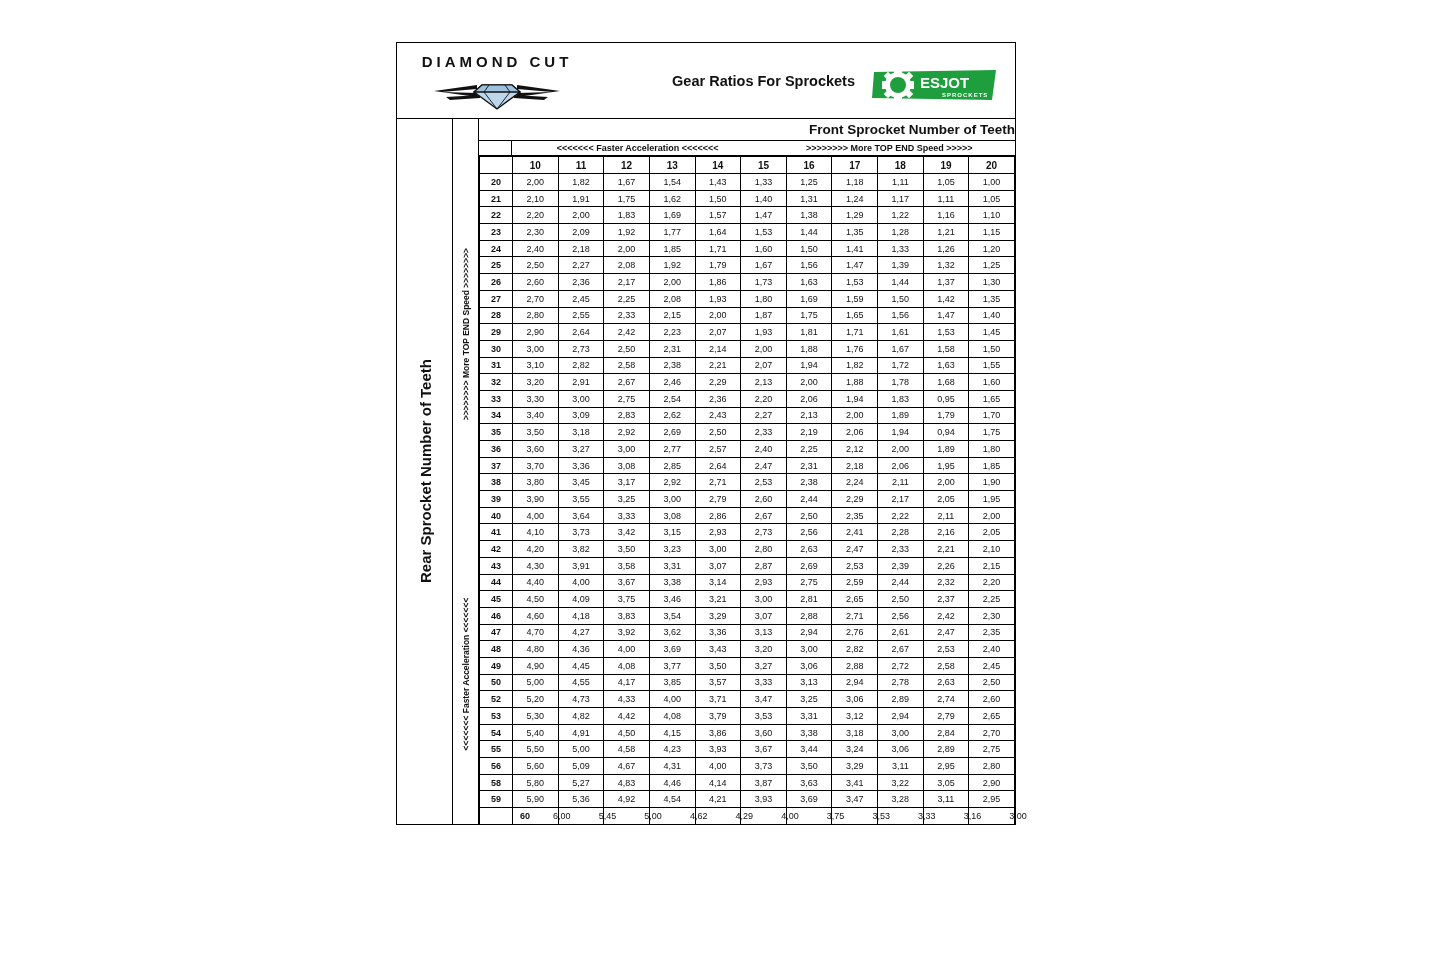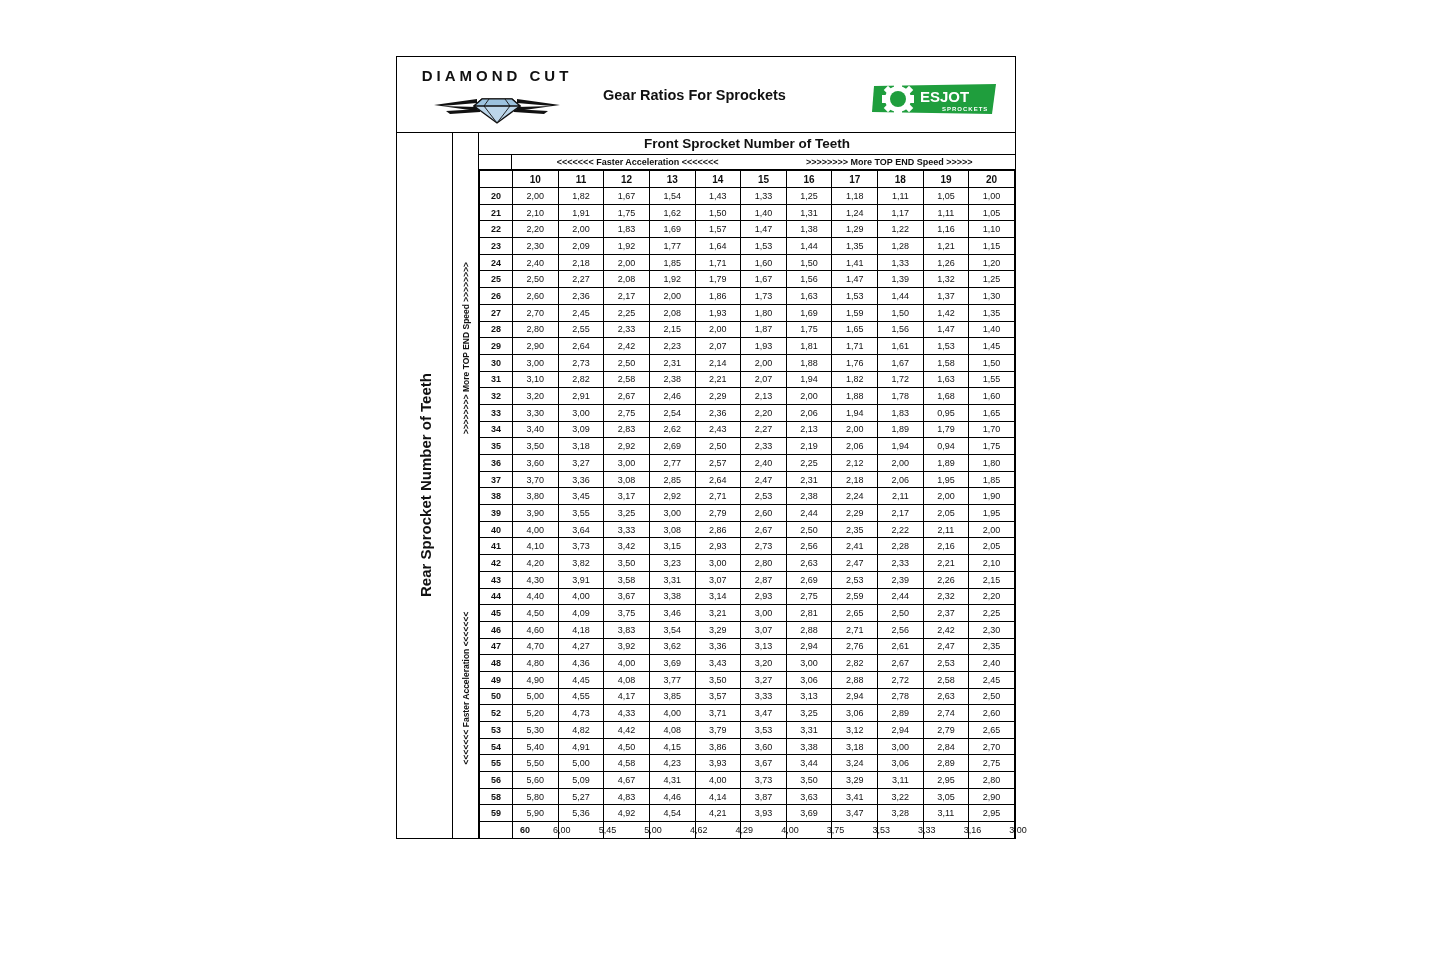--- a/index.html
+++ b/index.html
@@ -10,21 +10,21 @@
   body {
     width: 1445px;
     height: 963px;
     font-family: "Liberation Sans", sans-serif;
     position: relative;
     overflow: hidden;
   }
   #sheet {
     position: absolute;
     left: 396px;
-    top: 56px;
+    top: 42px;
     width: 620px;
     border: 1.5px solid #000;
     box-sizing: border-box;
     background: #fff;
   }
   
   .header {
     display: flex;
     align-items: center;
     height: 76px;
@@ -46,21 +46,21 @@
     letter-spacing: 4px;
     color: #111;
     margin-bottom: 1px;
   }
   .brand-logo {
     width: 130px;
     height: 40px;
   }
   .title-cell {
     flex: 1;
-    text-align: left;
+    text-align: right;
     font-size: 14.5px;
     font-weight: bold;
     color: #111;
     padding-left: 6px;
   }
   .esjot-cell {
     width: 160px;
     display: flex;
     align-items: center;
     justify-content: center;
@@ -111,21 +111,21 @@
     transform: translate(-50%,-50%) rotate(-90deg);
   }
   .arrow-bottom {
     top: 555px;
     transform: translate(-50%,-50%) rotate(-90deg);
   }
   .grid-col {
     flex: 1;
   }
   .front-title {
-    text-align: center;
+    text-align: right;
     font-size: 13.5px;
     font-weight: bold;
     padding: 3px 0 3px 0;
     border-bottom: 1.5px solid #000;
     color: #111;
   }
   .dir-row {
     display: flex;
     border-bottom: 1.5px solid #000;
     font-size: 9px;

